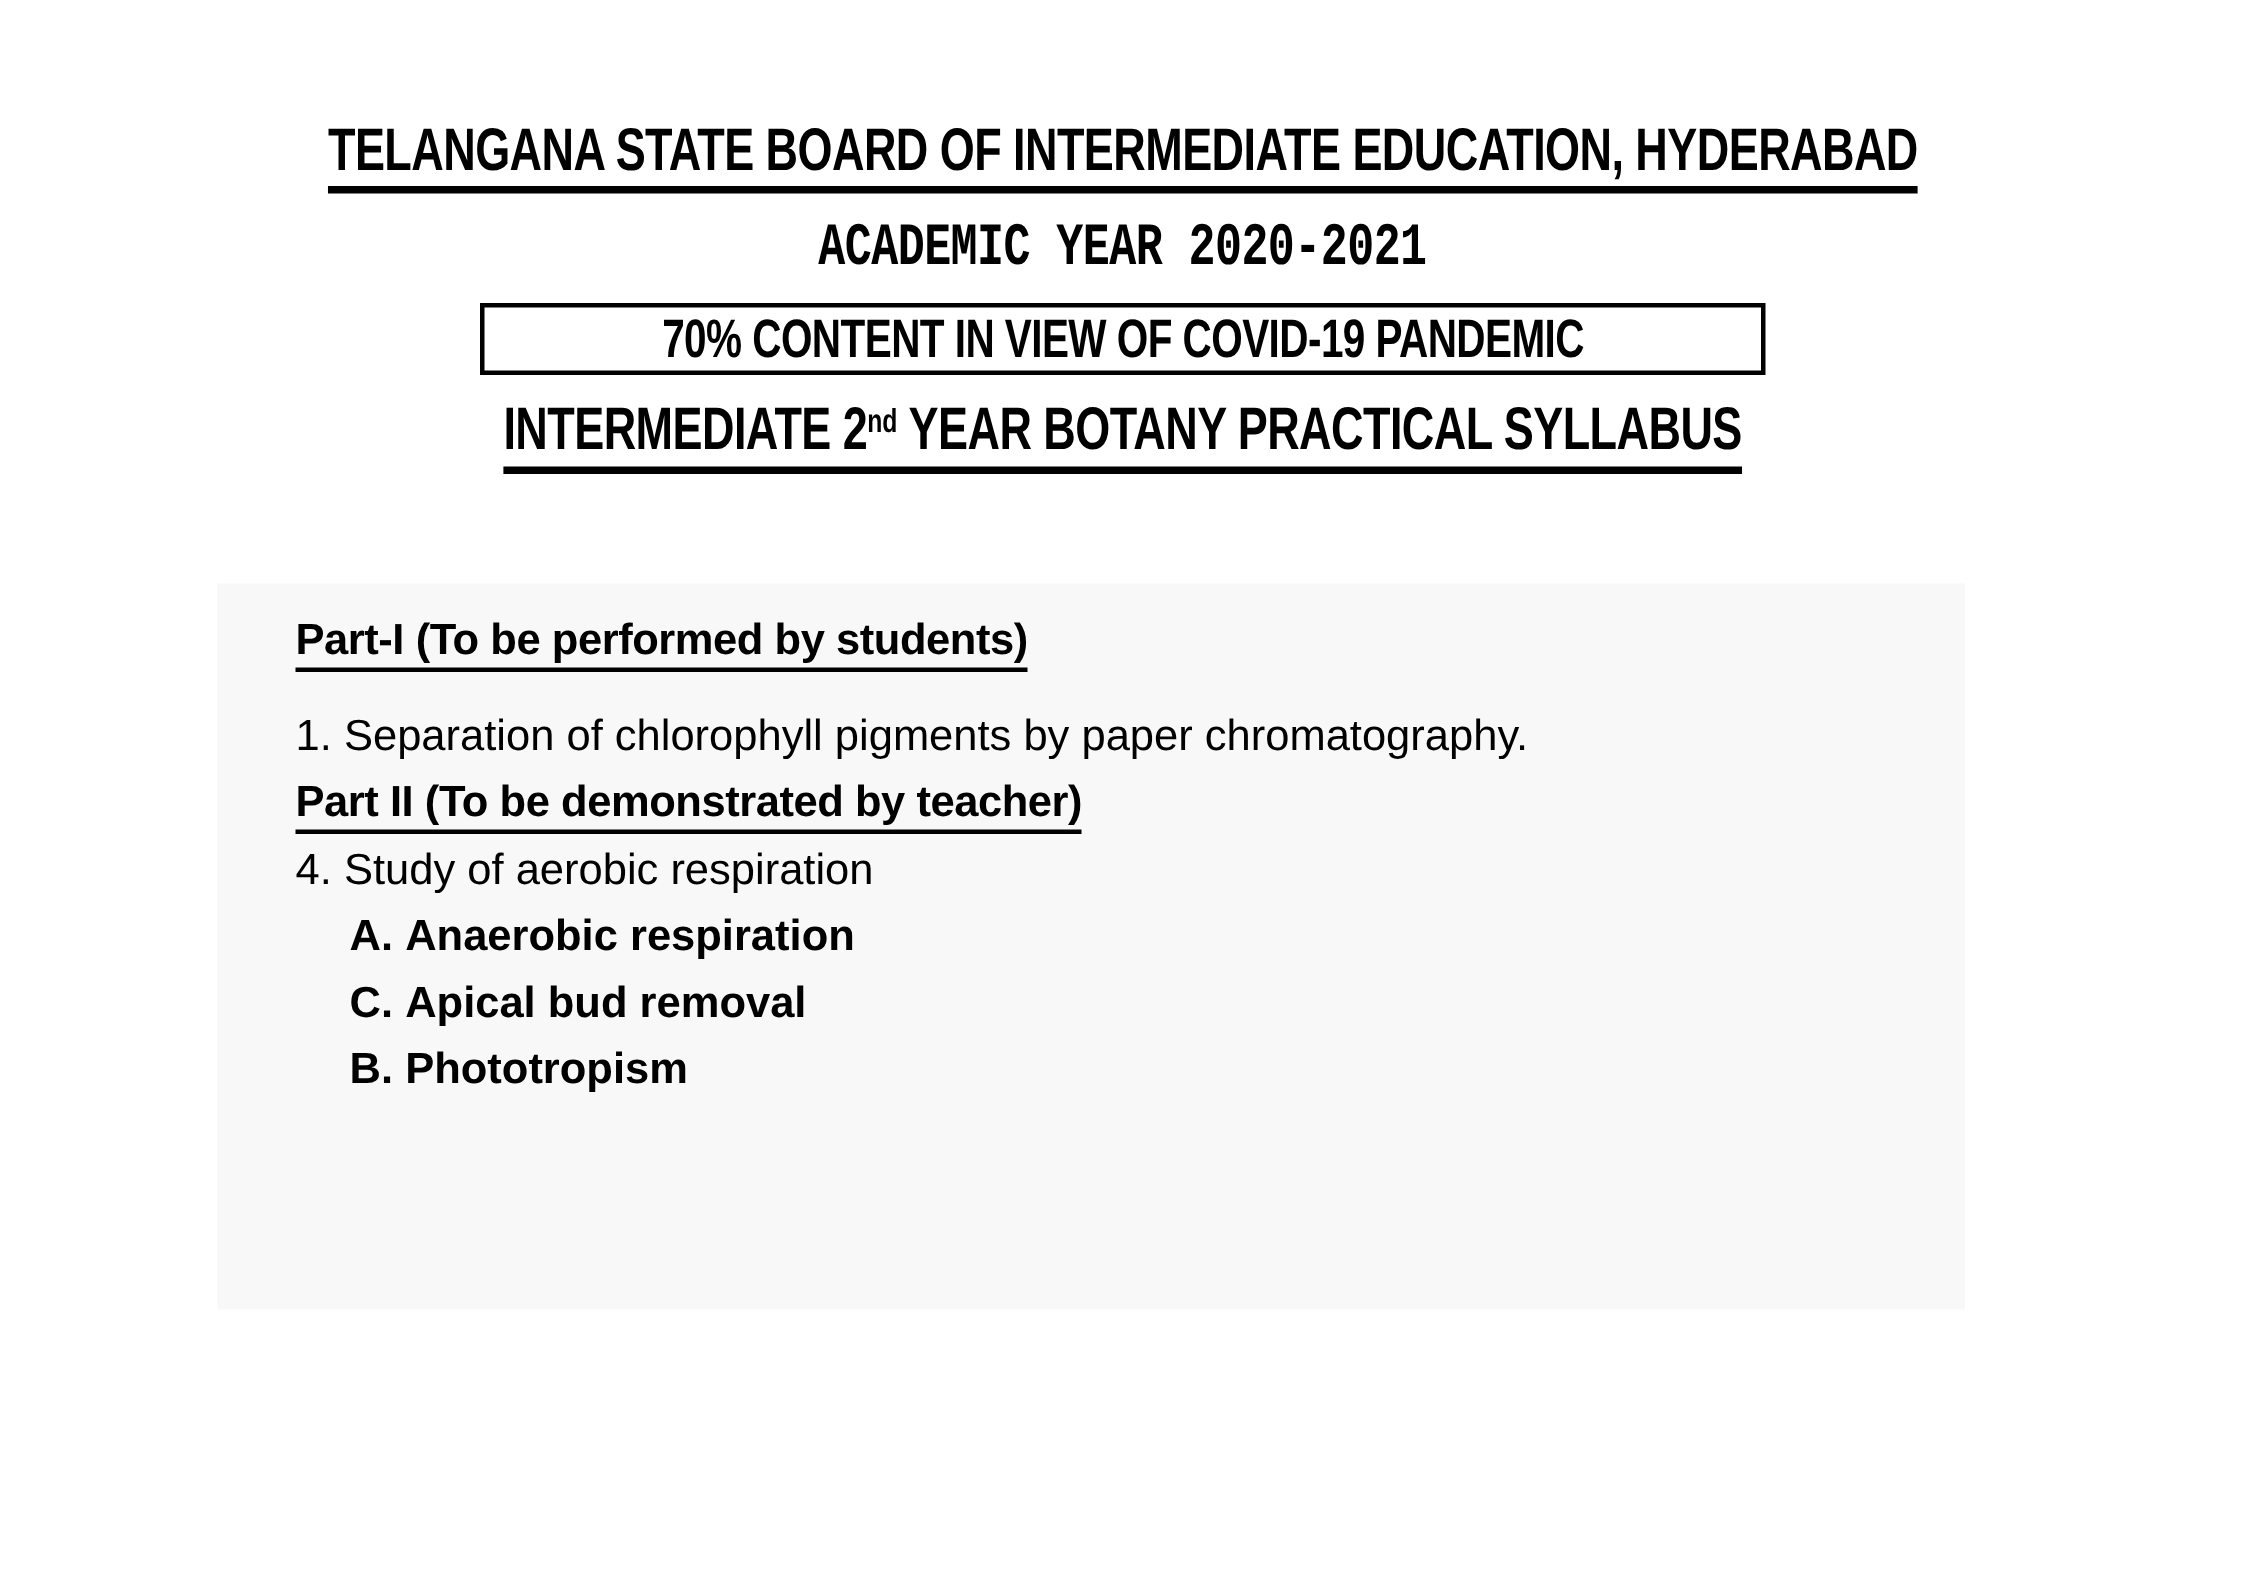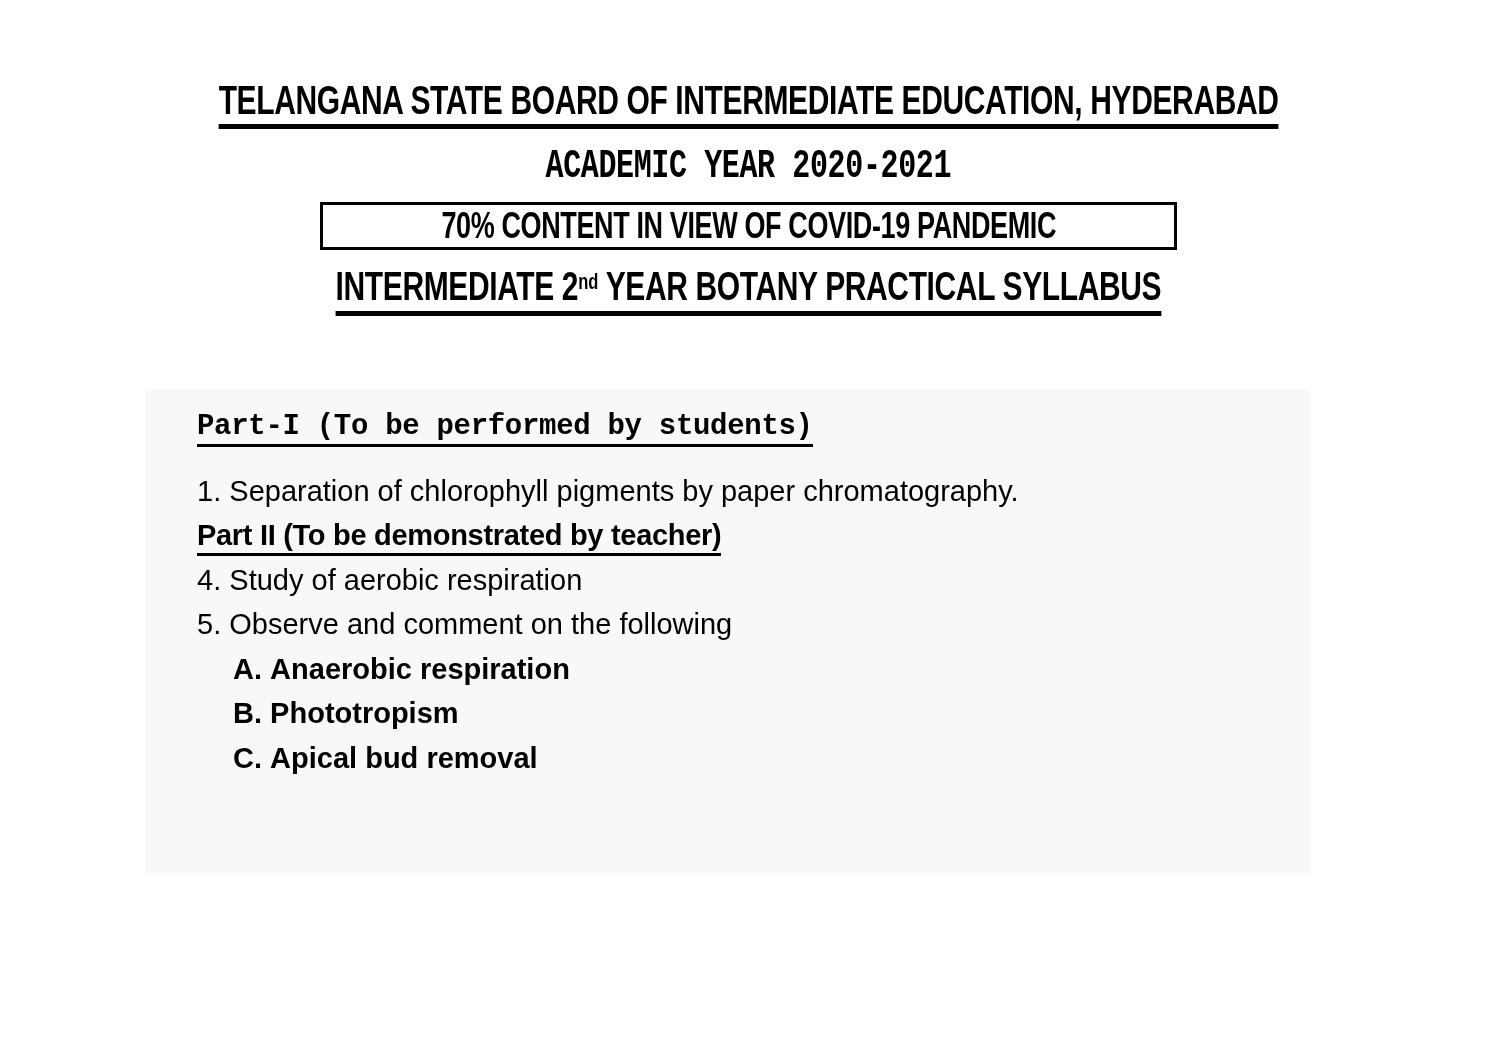--- a/index.html
+++ b/index.html
@@ -76,21 +76,21 @@
   .line.heading {
     font-weight: 700;
     letter-spacing: -0.3px;
   }
   .line.heading .hU {
     display: inline-block;
     line-height: 33px;
     border-bottom: 3px solid #000;
     padding-bottom: 1px;
   }
-  .line.gap-after { margin-bottom: 19px; font-family: Liberation Mono, monospace; }
+  .line.gap-after { margin-bottom: 19px; }
   .line .lbl { margin-right: 0.28em; }
   .line.sub { margin-left: 36px; font-weight: bold; }
 </style>
 </head>
 <body>
 
 <div class="center-row main-title">
   <span class="condensed">TELANGANA STATE BOARD OF INTERMEDIATE EDUCATION, HYDERABAD</span>
 </div>
 
@@ -121,29 +121,26 @@
 
   <div class="line heading">
     <span class="hU">Part II (To be demonstrated by teacher)</span>
   </div>
 
 
   <div class="line item">
     <span class="lbl">4.</span><span>Study of aerobic respiration</span>
   </div>
 
-  <div class="line item">
-    <span class="lbl">5.</span><span>Observe and comment on the following</span>
-  </div>
 
   <div class="line item sub">
     <span class="lbl">A.</span><span>Anaerobic respiration</span>
   </div>
 
   <div class="line item sub">
-    <span class="lbl">B.</span><span>Phototropism</span>
+    <span class="lbl">C.</span><span>Apical bud removal</span>
   </div>
 
   <div class="line item sub">
-    <span class="lbl">C.</span><span>Apical bud removal</span>
+    <span class="lbl">B.</span><span>Phototropism</span>
   </div>
 
 </div>
 
 </body></html>

